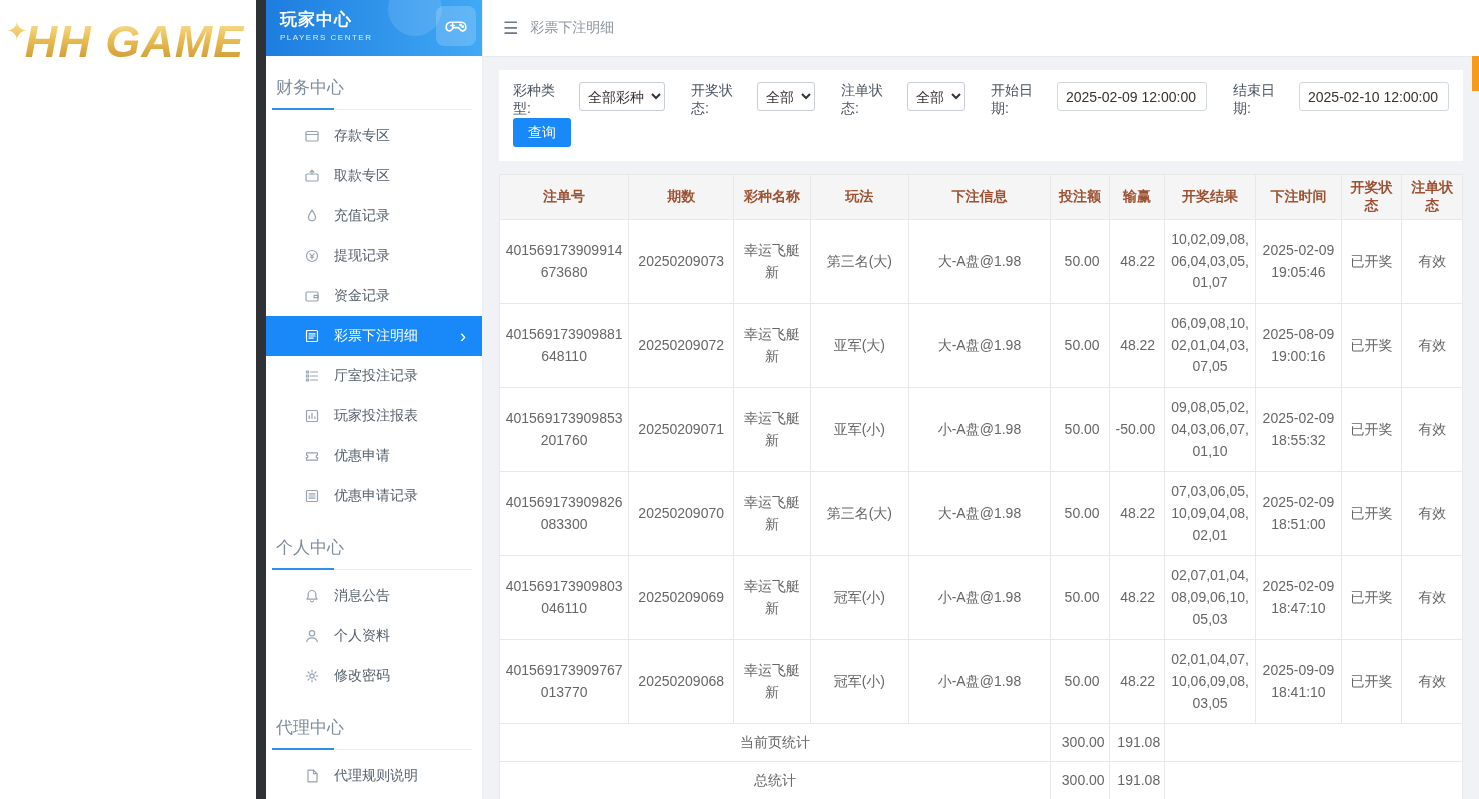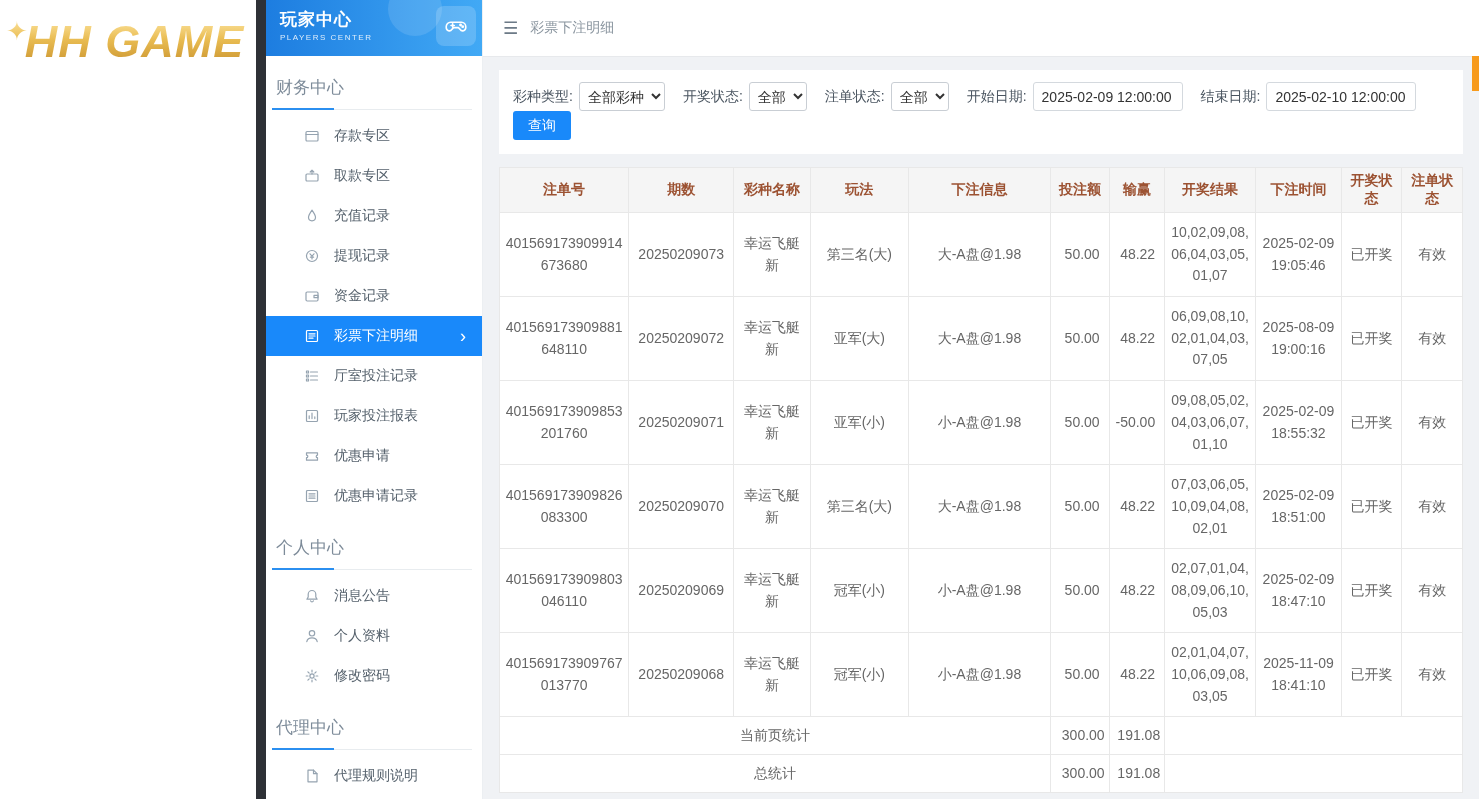--- a/index.html
+++ b/index.html
@@ -34,21 +34,21 @@
 
   
   .main{flex:1;display:flex;flex-direction:column;background:#f0f2f5;min-width:0;}
   .topbar{height:57px;background:#fff;border-bottom:1px solid #e7e9ec;display:flex;align-items:center;padding:0 20px;gap:12px;flex:0 0 auto;}
   .hamburger{font-size:17px;color:#6c7a87;cursor:pointer;}
   .topbar-title{font-size:14px;color:#8a959f;}
   .content{padding:13px 16px;display:flex;flex-direction:column;gap:13px;flex:1;min-height:0;}
   .panel{background:#fff;}
 
   .filter-panel{padding:12px 14px 14px 14px;}
-  .filter-row{display:flex;align-items:center;gap:6px;color:#4a5560;}
+  .filter-row{display:flex;gap:14px;color:#4a5560;}
   .filter-row label{margin-left:12px;}
   .filter-row label:first-child{margin-left:0;}
   select,.date-input,.jump-input{font-family:inherit;font-size:14px;color:#333;background:#fff;}
   select{height:29px;border:1px solid #c9ced4;border-radius:3px;padding:0 4px;}
   .date-input{height:29px;width:150px;border:1px solid #d4d9de;border-radius:3px;padding:0 8px;}
   .btn-primary{height:29px;padding:0 15px;background:#1989fa;color:#fff;border:none;border-radius:3px;font-size:14px;font-family:inherit;cursor:pointer;}
 
   table{width:100%;border-collapse:collapse;table-layout:fixed;}
   th,td{border:1px solid #e8e8e8;text-align:center;vertical-align:middle;}
   th{background:#f5f5f5;color:#9c5232;font-weight:bold;height:42px;font-size:14px;padding:4px 2px;}
@@ -340,21 +340,21 @@
               </tr>
               <tr>
                 <td class="col-order_no">401569173909767013770</td>
                 <td class="col-period">20250209068</td>
                 <td class="col-lottery">幸运飞艇新</td>
                 <td class="col-play">冠军(小)</td>
                 <td class="col-bet_info">小-A盘@1.98</td>
                 <td class="col-amount">50.00</td>
                 <td class="col-winloss">48.22</td>
                 <td class="col-result">02,01,04,07,10,06,09,08,03,05</td>
-                <td class="col-time">2025-11-09 18:41:10</td>
+                <td class="col-time">2025-09-09 18:41:10</td>
                 <td class="col-draw_status">已开奖</td>
                 <td class="col-order_status">有效</td>
               </tr>
               <tr class="summary-row">
                 <td colspan="5">当前页统计</td>
                 <td class="col-amount">300.00</td>
                 <td class="col-winloss">191.08</td>
                 <td colspan="4"></td>
               </tr>
               <tr class="summary-row">

